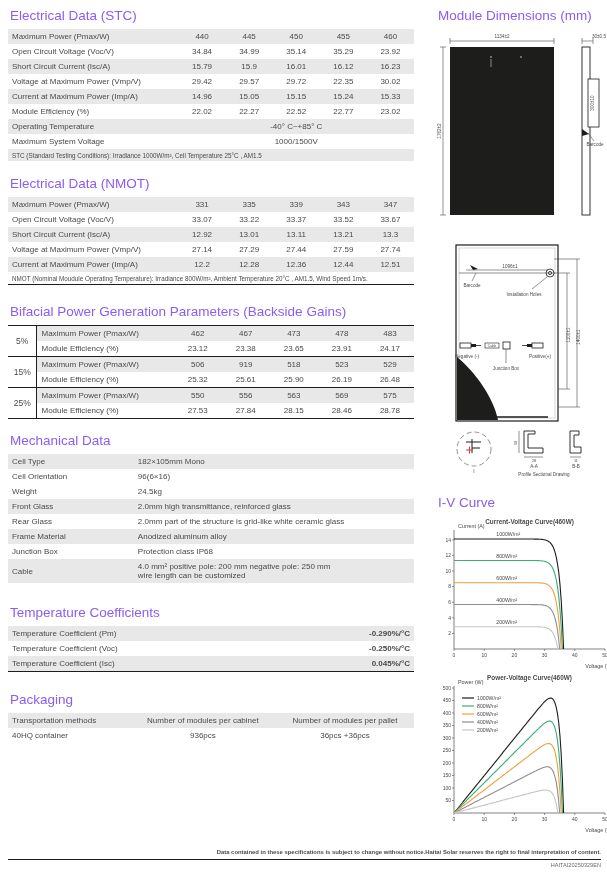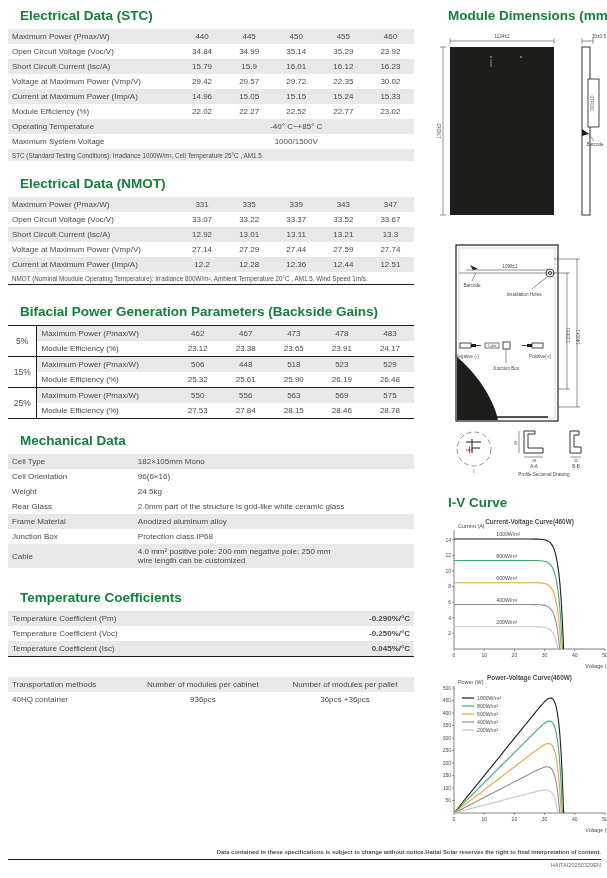--- a/index.html
+++ b/index.html
@@ -1,20 +1,20 @@
 <!DOCTYPE html>
 <html><head>
 <meta charset="utf-8">
 <style>
   html,body{margin:0;padding:0;}
   body{width:607px;height:878px;background:#fff;position:relative;overflow:hidden;
        font-family:"Liberation Sans",sans-serif;color:#4a4a4a;}
   .left-col{position:absolute;left:8px;top:8px;width:406px;}
   .right-col{position:absolute;left:436px;top:8px;width:178px;}
-  h2.sec{color:#15803d;font-size:13.5px;font-weight:bold;margin:0 0 6px 12px;letter-spacing:0;}
+  h2.sec{color:#8b5cf6;font-size:13.5px;font-weight:normal;margin:0 0 6px 2px;letter-spacing:0;}
   .sect{margin-bottom:0;}
   .mt1{margin-top:15px;} .mt2{margin-top:19px;} .mt3{margin-top:14px;} .mt4{margin-top:22px;} .mt5{margin-top:20px;}
   table.tbl{width:100%;border-collapse:collapse;font-size:8px;color:#4a4a4a;}
   .tbl td{padding:3px 4px;vertical-align:middle;}
   .tbl tr.g{background:#e8e8e8;}
   .tbl td.lbl{text-align:left;width:42%;}
   .tbl td.val{text-align:center;width:11.6%;}
   .tbl td.spanv{text-align:center;}
   .tbl td.fn{font-size:6.3px;padding:2.5px 4px;}
   table.b-end{border-bottom:1.6px solid #1d1d1b;}
@@ -187,21 +187,21 @@
               <td class="val">23.12</td>
               <td class="val">23.38</td>
               <td class="val">23.65</td>
               <td class="val">23.91</td>
               <td class="val">24.17</td>
             </tr>
         <tr class="top">
               <td class="gain" rowspan="2">15%</td>
               <td class="lbl2 gc">Maximum Power (Pmax/W)</td>
               <td class="val gc">506</td>
-              <td class="val gc">448</td>
+              <td class="val gc">919</td>
               <td class="val gc">518</td>
               <td class="val gc">523</td>
               <td class="val gc">529</td>
             </tr>
         <tr>
               <td class="lbl2">Module Efficiency (%)</td>
               <td class="val">25.32</td>
               <td class="val">25.61</td>
               <td class="val">25.90</td>
               <td class="val">26.19</td>
@@ -237,20 +237,24 @@
               <td class="mval">182×105mm Mono</td>
             </tr>
         <tr>
               <td class="mlbl">Cell Orientation</td>
               <td class="mval">96(6×16)</td>
             </tr>
         <tr>
               <td class="mlbl">Weight</td>
               <td class="mval">24.5kg</td>
             </tr>
+        <tr class="g">
+              <td class="mlbl">Front Glass</td>
+              <td class="mval">2.0mm high transmittance, reinforced glass</td>
+            </tr>
         <tr>
               <td class="mlbl">Rear Glass</td>
               <td class="mval">2.0mm part of the structure is grid-like white ceramic glass</td>
             </tr>
         <tr class="g">
               <td class="mlbl">Frame Material</td>
               <td class="mval">Anodized aluminum alloy</td>
             </tr>
         <tr>
               <td class="mlbl">Junction Box</td>
@@ -279,20 +283,21 @@
             </tr>
         <tr class="g">
               <td class="tlbl">Temperature Coefficient (Isc)</td>
               <td class="tval">0.045%/°C</td>
             </tr>
       </tbody>
         </table>
     </div>
 
     <div class="sect mt5">
+      <h2 class="sec">Packaging</h2>
       <table class="tbl">
         <tbody>
             <tr class="g">
               <td class="ph1">Transportation methods</td>
               <td class="ph">Number of modules per cabinet</td>
               <td class="ph">Number of modules per pallet</td>
             </tr>
         <tr>
               <td class="ph1">40HQ container</td>
               <td class="ph">936pcs</td>

